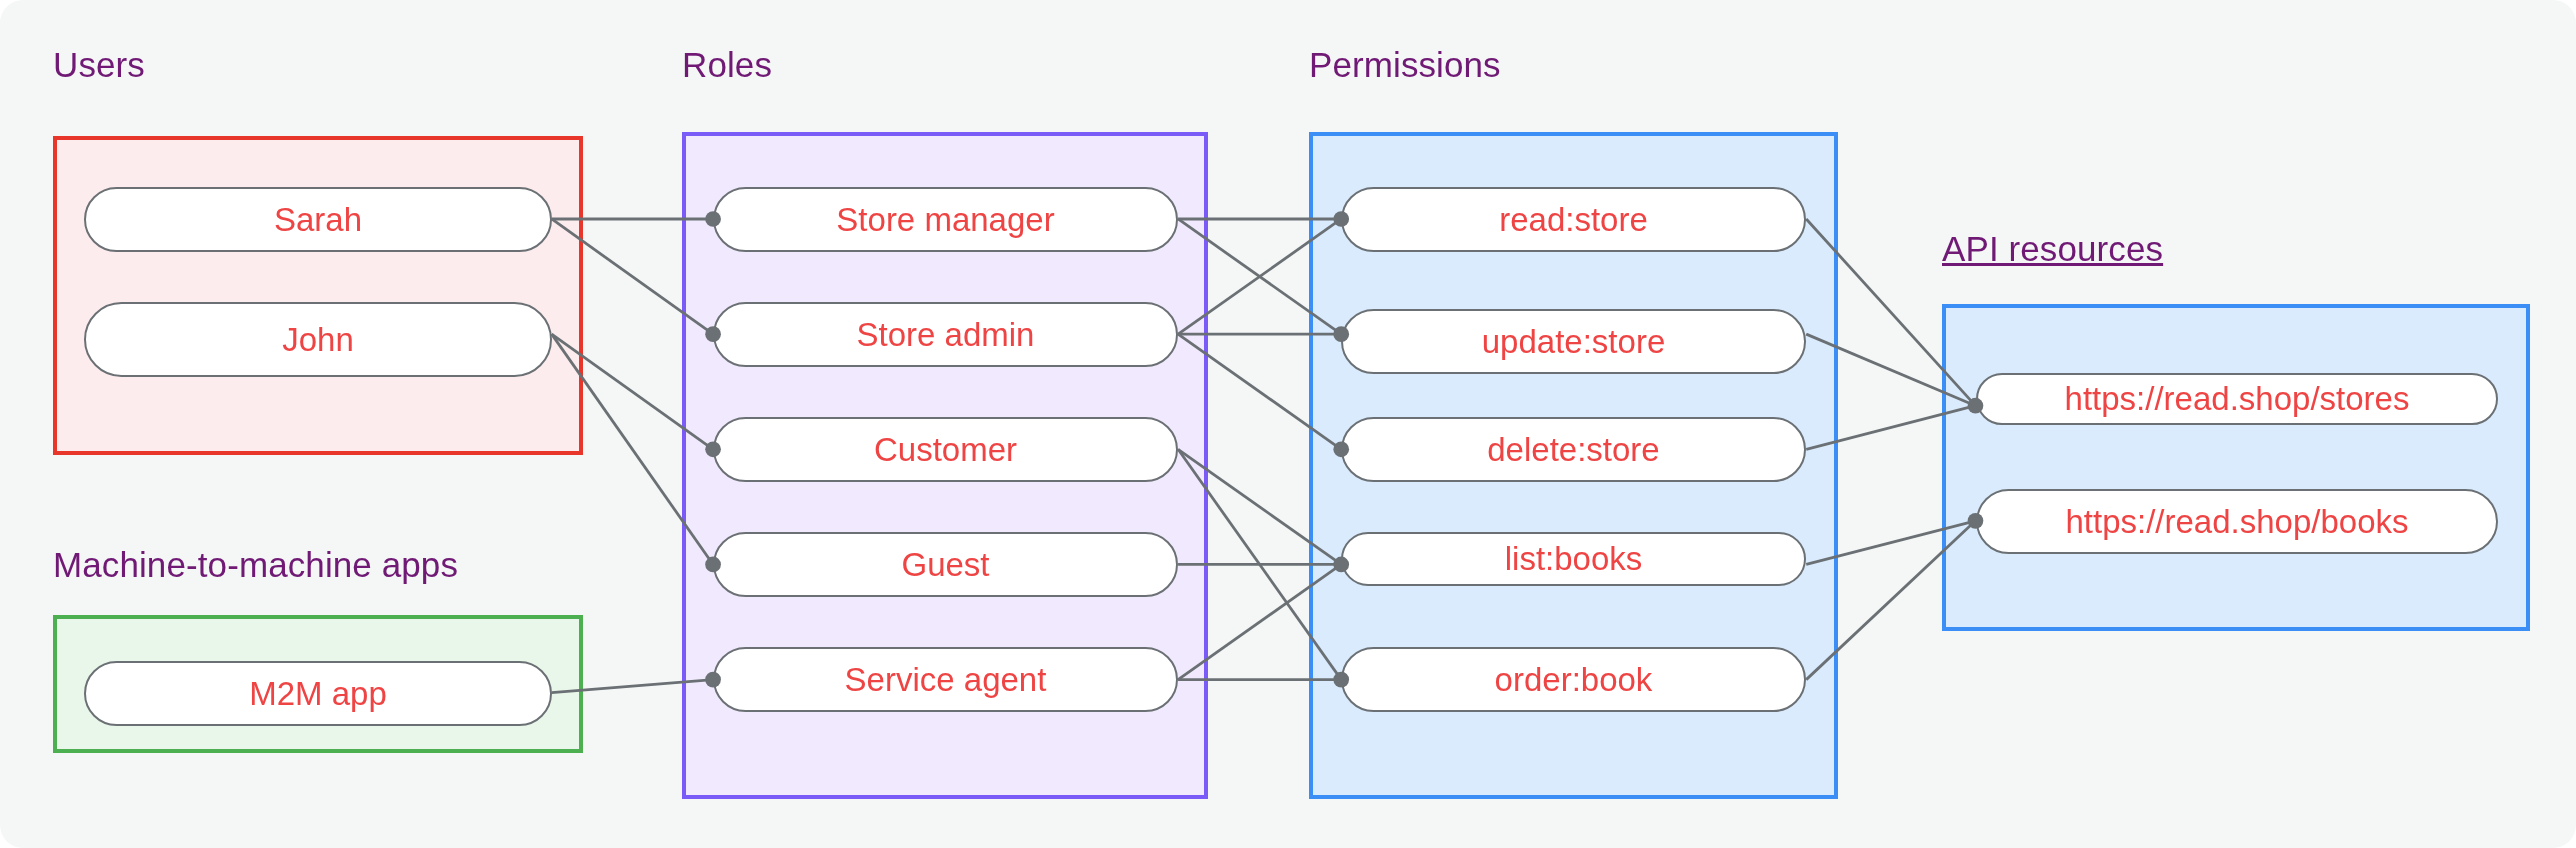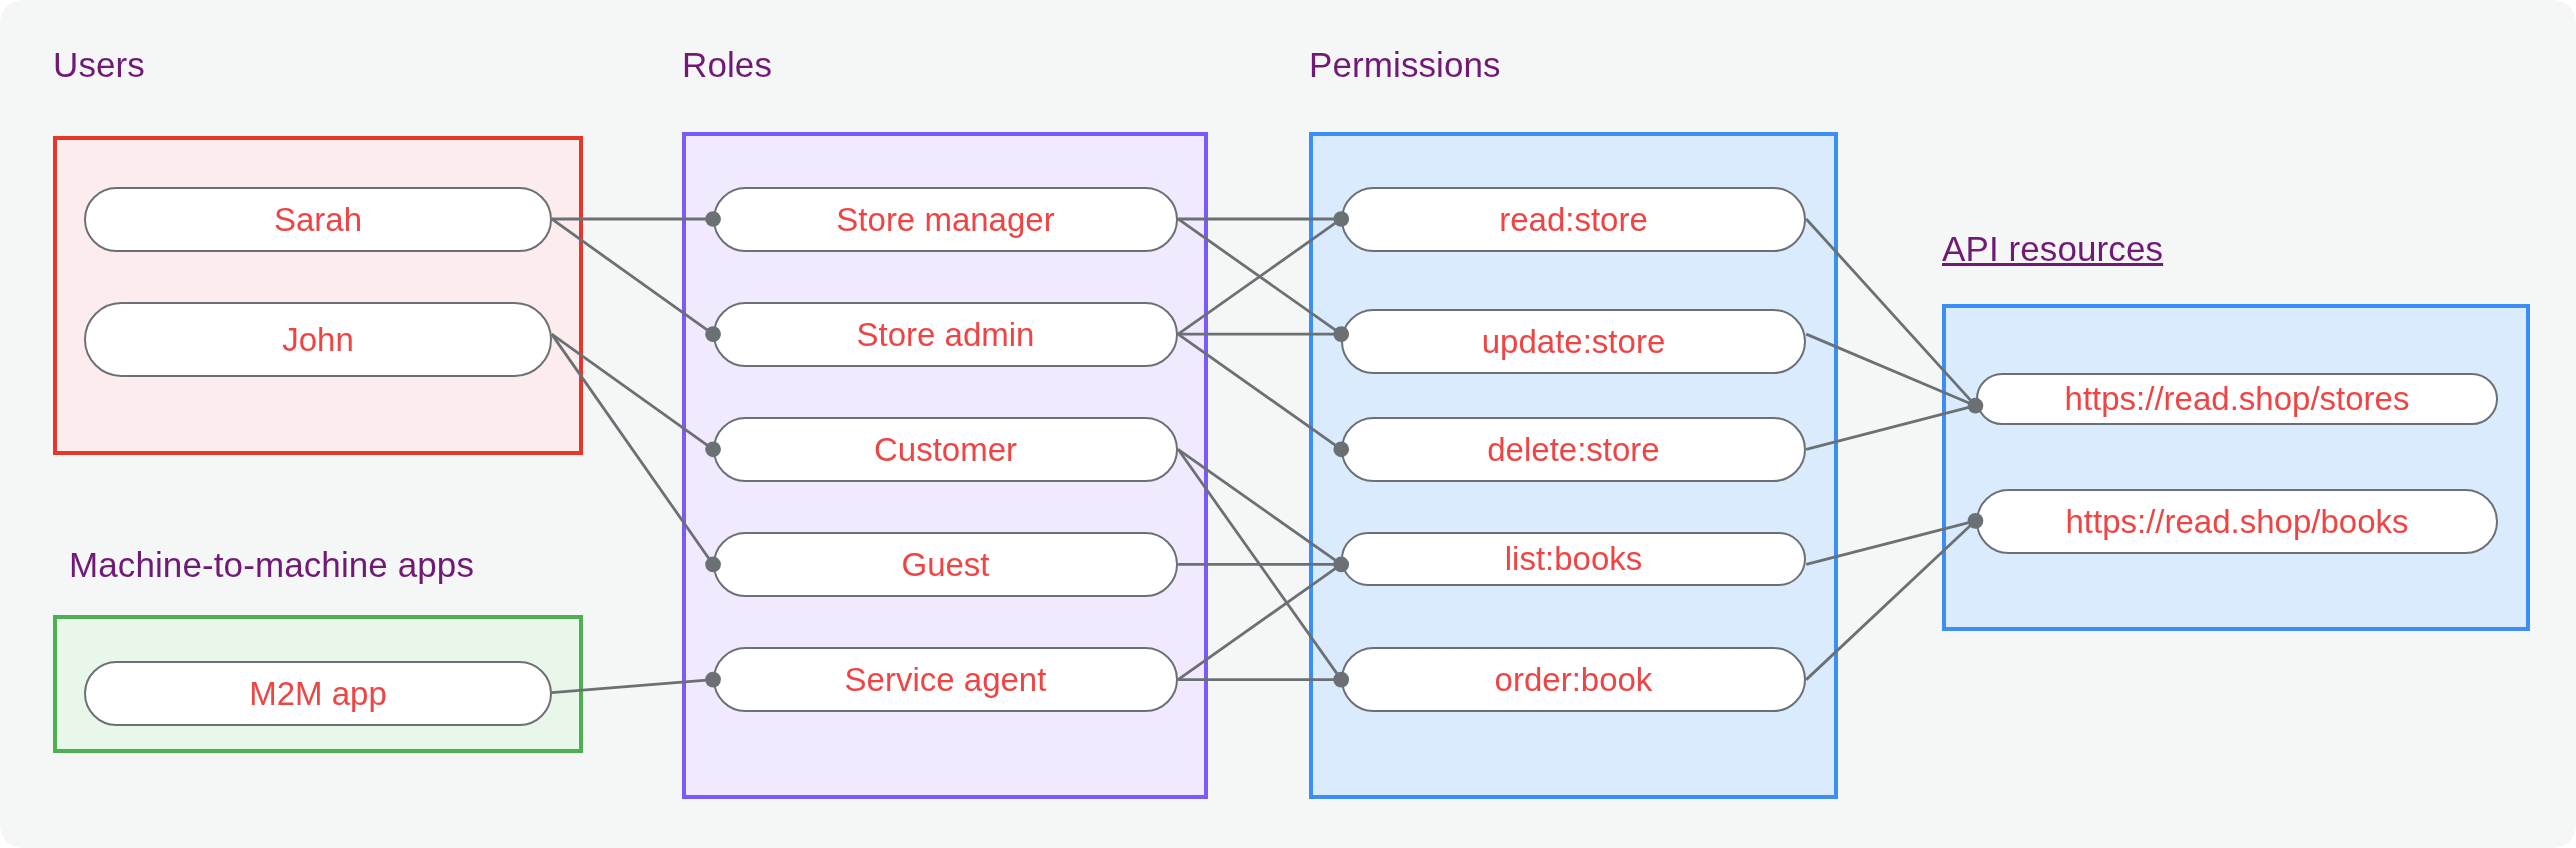--- a/index.html
+++ b/index.html
@@ -110,21 +110,21 @@
     </svg>
   <div id="groups-layer">
       <div class="group-box group-users" style="left: 53px; top: 136px; width: 530px; height: 319px; background: rgb(253, 236, 237); border-color: rgb(232, 54, 42);"></div>
       <div class="group-box group-m2m" style="left: 53px; top: 615px; width: 530px; height: 138px; background: rgb(233, 247, 234); border-color: rgb(76, 175, 80);"></div>
       <div class="group-box group-roles" style="left: 682px; top: 132px; width: 526px; height: 667px; background: rgb(241, 234, 254); border-color: rgb(122, 91, 247);"></div>
       <div class="group-box group-perms" style="left: 1309px; top: 132px; width: 529px; height: 667px; background: rgb(217, 235, 253); border-color: rgb(59, 142, 245);"></div>
       <div class="group-box group-api" style="left: 1942px; top: 304px; width: 588px; height: 327px; background: rgb(217, 235, 253); border-color: rgb(59, 142, 245);"></div>
     </div>
   <div id="labels-layer">
       <div class="group-label" style="left: 53px; top: 45px;">Users</div>
-      <div class="group-label" style="left: 53px; top: 545px; margin-left: 16px;">Machine-to-machine apps</div>
+      <div class="group-label" style="left: 53px; top: 545px;">Machine-to-machine apps</div>
       <div class="group-label" style="left: 682px; top: 45px;">Roles</div>
       <div class="group-label" style="left: 1309px; top: 45px;">Permissions</div>
       <div class="group-label" style="left: 1942px; top: 229px; text-decoration: underline;">API resources</div>
     </div>
   <div id="nodes-layer">
       <div class="node" style="left: 84px; top: 187px; width: 468px; height: 65px;">Sarah</div>
       <div class="node" style="left: 84px; top: 302px; width: 468px; height: 75px;">John</div>
       <div class="node" style="left: 84px; top: 661px; width: 468px; height: 65px;">M2M app</div>
       <div class="node" style="left: 713px; top: 187px; width: 465px; height: 65px;">Store manager</div>
       <div class="node" style="left: 713px; top: 302px; width: 465px; height: 65px;">Store admin</div>

